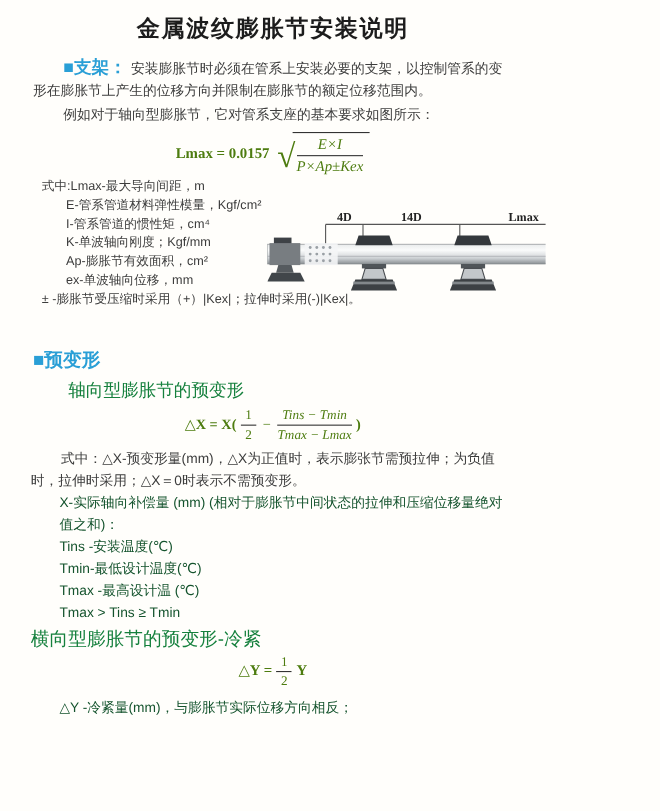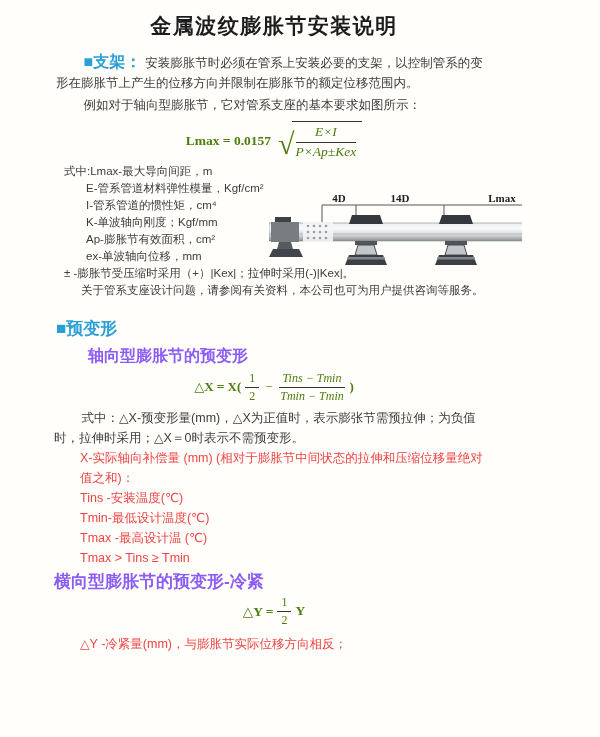--- a/index.html
+++ b/index.html
@@ -2,39 +2,39 @@
 <html><head>
 <meta charset="utf-8">
 <style>
   html,body { margin:0; padding:0; }
   body {
     width:600px; height:737px;
     background:#fffefb;
     font-family:"Liberation Sans","DejaVu Sans",sans-serif;
     color:#3c3c3c;
   }
-  .page { position:relative; width:496px; height:737px; overflow:hidden; background:#fffefb;margin-left:26px; }
+  .page { position:relative; width:496px; height:737px; overflow:hidden; background:#fffefb; }
 
   h1.title {
     margin:12px 0 0; text-align:center;
     font-size:21px; font-weight:bold; color:#1c1c1c; letter-spacing:1.5px;
   }
 
   .body-para { margin:10px 30px 0; font-size:12.5px; line-height:20px; color:#3c3c3c; }
   .indent { text-indent:2.2em; }
   .justify { text-align:justify; }
 
   .marker, .sec-head { color:#2a9fd6; font-weight:bold; font-size:16px; }
   .marker { letter-spacing:0; }
   .sec-head { margin-right:4px; }
 
   .sec-head2 { margin:12px 0 0 30px; font-size:17px; font-weight:bold; color:#2a9fd6; }
   .sec-head2 .marker { font-size:17px; }
 
-  .sub-head { color:#8b5cf6; font-weight:bold; }
+  .sub-head { color:#15803d; font-weight:normal; }
   .sub-head.axial { margin:6px 0 0 62px; font-size:16px; }
   .sub-head.lateral { margin:2px 0 0 28px; font-size:17px; }
 
   
   .formula {
     display:flex; justify-content:center; align-items:center;
     font-family:"Liberation Serif","DejaVu Serif",serif; color:#4d7c0f;
   }
   .f1 { margin-top:6px; font-size:13.5px; }
   .f-lhs { font-weight:bold; margin-right:7px; }
@@ -53,21 +53,21 @@
 
   
   .sec1-cols { position:relative; margin-top:2px; height:142px; }
   .defs { margin-left:38px; font-size:11.5px; line-height:17px; color:#3c3c3c; width:560px; }
   .def-ind { padding-left:22px; }
   .def-note { padding-left:17px; }
 
   .diagram { position:absolute; left:243px; top:30px; }
   .diagram text { font-family:"Liberation Serif","DejaVu Serif",serif; font-weight:bold; fill:#222; font-size:11px; }
 
-  .note-line { margin:0 28px; padding-left:26px; font-size:12.5px; line-height:20px; color:#ef4444; }
+  .note-line { margin:0 28px; padding-left:26px; font-size:12.5px; line-height:20px; color:#14532d; }
   .note-line.final { margin-top:6px; }
 </style>
 </head>
 <body>
 
 <div class="page">
 
   <h1 class="title">金属波纹膨胀节安装说明</h1>
 
   <p class="body-para indent" style="margin-top:12px"><span class="marker">■</span><span class="sec-head">支架：</span><span>安装膨胀节时必须在管系上安装必要的支架，以控制管系的变形在膨胀节上产生的位移方向并限制在膨胀节的额定位移范围内。</span></p>
@@ -87,21 +87,20 @@
 
   <div class="sec1-cols">
     <div class="defs">
       <div class="def-line">式中:Lmax-最大导向间距，m</div>
       <div class="def-line def-ind">E-管系管道材料弹性模量，Kgf/cm²</div>
       <div class="def-line def-ind">I-管系管道的惯性矩，cm⁴</div>
       <div class="def-line def-ind">K-单波轴向刚度；Kgf/mm</div>
       <div class="def-line def-ind">Ap-膨胀节有效面积，cm²</div>
       <div class="def-line def-ind">ex-单波轴向位移，mm</div>
       <div class="def-line">± -膨胀节受压缩时采用（+）|Kex|；拉伸时采用(-)|Kex|。</div>
-      <div class="def-line def-note">关于管系支座设计问题，请参阅有关资料，本公司也可为用户提供咨询等服务。</div>
     </div>
 
     <svg class="diagram" width="352" height="80" viewBox="0 0 352 80">
       <defs>
         <linearGradient id="pipeGrad" x1="0" y1="0" x2="0" y2="1">
           <stop offset="0" stop-color="#e9ebec"></stop>
           <stop offset="0.3" stop-color="#fafbfb"></stop>
           <stop offset="0.7" stop-color="#cfd3d6"></stop>
           <stop offset="1" stop-color="#8a8f93"></stop>
         </linearGradient>
@@ -166,21 +165,21 @@
 
   <div class="formula f2">
     <span class="f-bold">△X = X(</span>
     <span class="frac">
       <span class="num">1</span>
       <span class="den">2</span>
     </span>
     <span class="f-minus">−</span>
     <span class="frac ital">
       <span class="num">Tins − Tmin</span>
-      <span class="den">Tmin − Tmin</span>
+      <span class="den">Tmax − Lmax</span>
     </span>
     <span class="f-bold">)</span>
   </div>
 
   <p class="body-para indent" style="margin:4px 28px 0">式中：△X-预变形量(mm)，△X为正值时，表示膨张节需预拉伸；为负值时，拉伸时采用；△X＝0时表示不需预变形。</p>
   <div class="note-line">X-实际轴向补偿量 (mm) (相对于膨胀节中间状态的拉伸和压缩位移量绝对值之和)：</div>
   <div class="note-line">Tins -安装温度(℃)</div>
   <div class="note-line">Tmin-最低设计温度(℃)</div>
   <div class="note-line">Tmax -最高设计温 (℃)</div>
   <div class="note-line">Tmax &gt; Tins ≥ Tmin</div>

